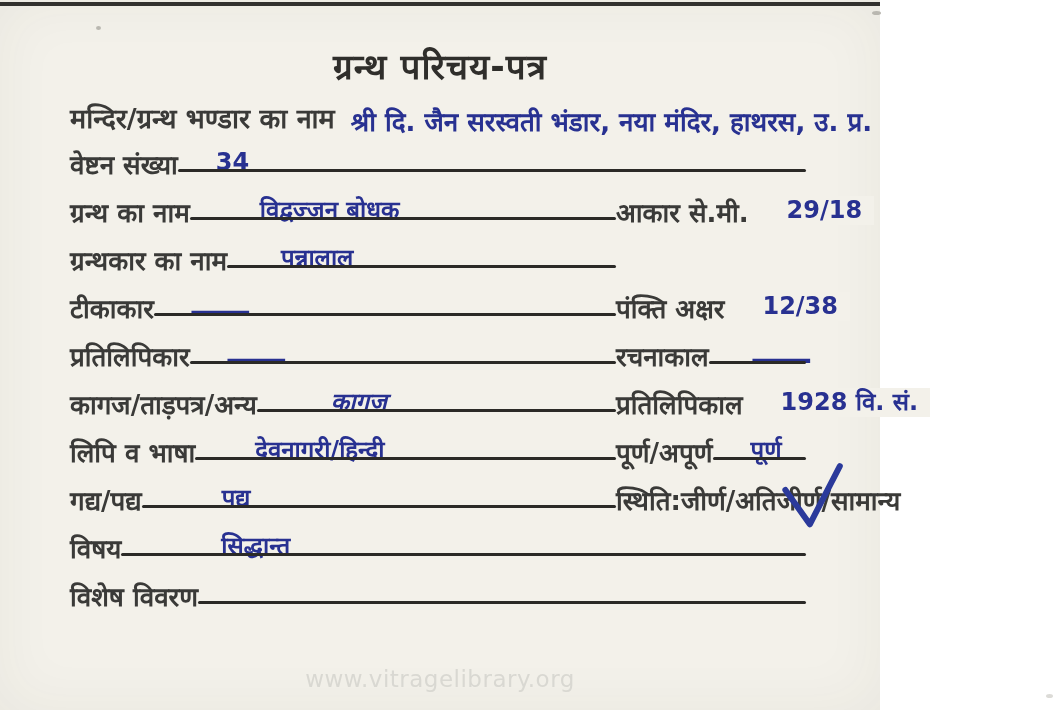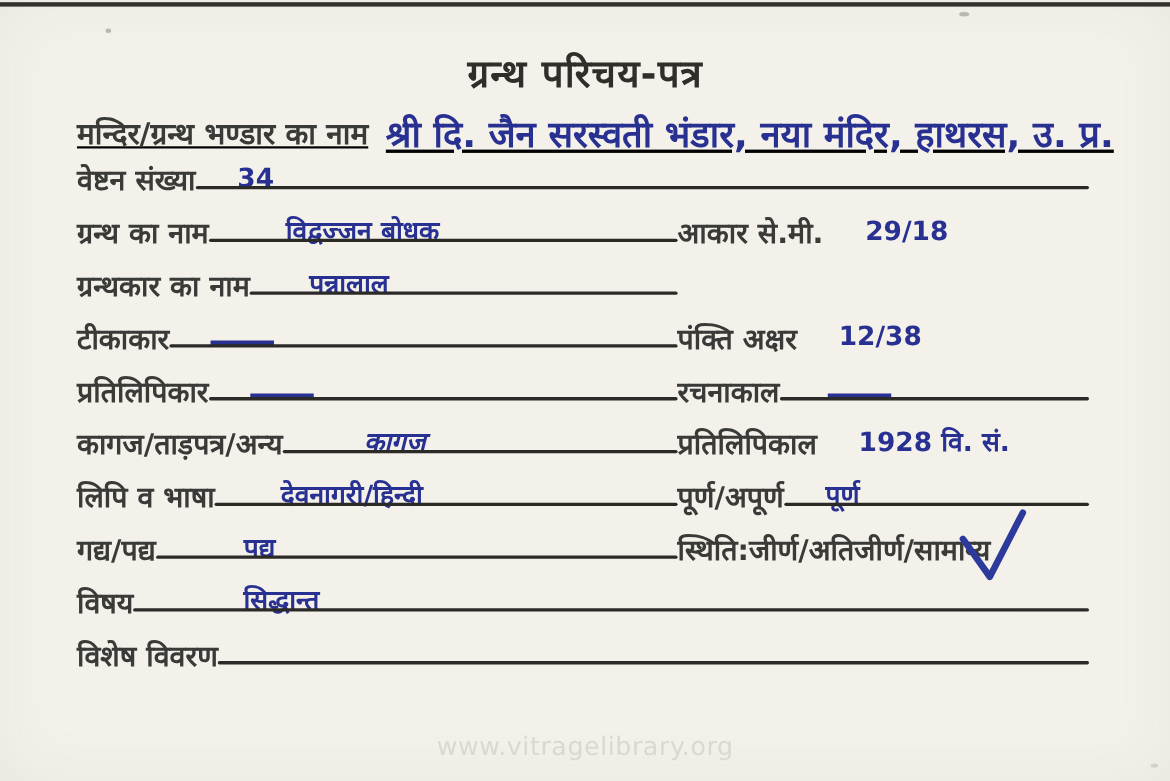--- a/index.html
+++ b/index.html
@@ -2,48 +2,48 @@
 <html style="--paper: #f3f1ea; --label: #3a3a38; --rule: #2b2a27; --ink: #283191; --wm: #d9d8d2; --edge: #32312e;"><head>
 <meta charset="utf-8">
 <style>
   html,body{margin:0;padding:0;}
   body{
     width:1064px;height:710px;overflow:hidden;
     background:#ffffff;
     font-family:"DejaVu Sans","Liberation Sans",sans-serif;
   }
   .paper{
-    position:relative;width:1064px;height:710px;
+    position:relative;width:880px;height:710px;
     background:var(--paper,#f3f1ea);
     box-shadow:inset 0 0 60px rgba(60,55,40,0.05);
   }
   .top-edge{
     position:absolute;top:2px;left:0;width:100%;height:4px;
     background:var(--edge,#32312e);
   }
   .speck{position:absolute;background:#b9b7b0;border-radius:50%;}
   .speck.s1{left:872px;top:11px;width:9px;height:4px;}
   .speck.s2{left:96px;top:26px;width:5px;height:4px;}
   .speck.s3{left:1046px;top:694px;width:7px;height:4px;opacity:.5;}
 
   .title{
     position:absolute;top:42px;left:0;right:0;margin:0;
     text-align:center;
     font-size:35px;font-weight:700;letter-spacing:1px;
     color:#2f2e2b;
   }
   .header-row{
     position:absolute;top:103px;left:70px;right:50px;
-    display:flex;align-items:flex-end;gap:16px;white-space:nowrap;text-decoration:underline;
+    display:flex;align-items:flex-end;gap:16px;white-space:nowrap;
   }
   .header-row .lbl{
     font-size:27px;font-weight:600;color:var(--label,#3a3a38);line-height:1.2;
   }
   .header-row .val{
-    font-size:33px;font-weight:700;color:var(--ink,#283191);line-height:1.2;
+    font-size:26px;font-weight:700;color:var(--ink,#283191);line-height:1.2;
   }
 
   .rows{position:absolute;top:136px;left:70px;right:74px;}
   .form-row{position:relative;height:48px;display:flex;}
   .half{display:flex;min-width:0;}
   .half.left{width:546px;flex:0 0 546px;}
   .half.right{flex:1 1 auto;}
   .form-row.full .half.left{flex:1 1 auto;width:auto;}
 
   .lbl{

